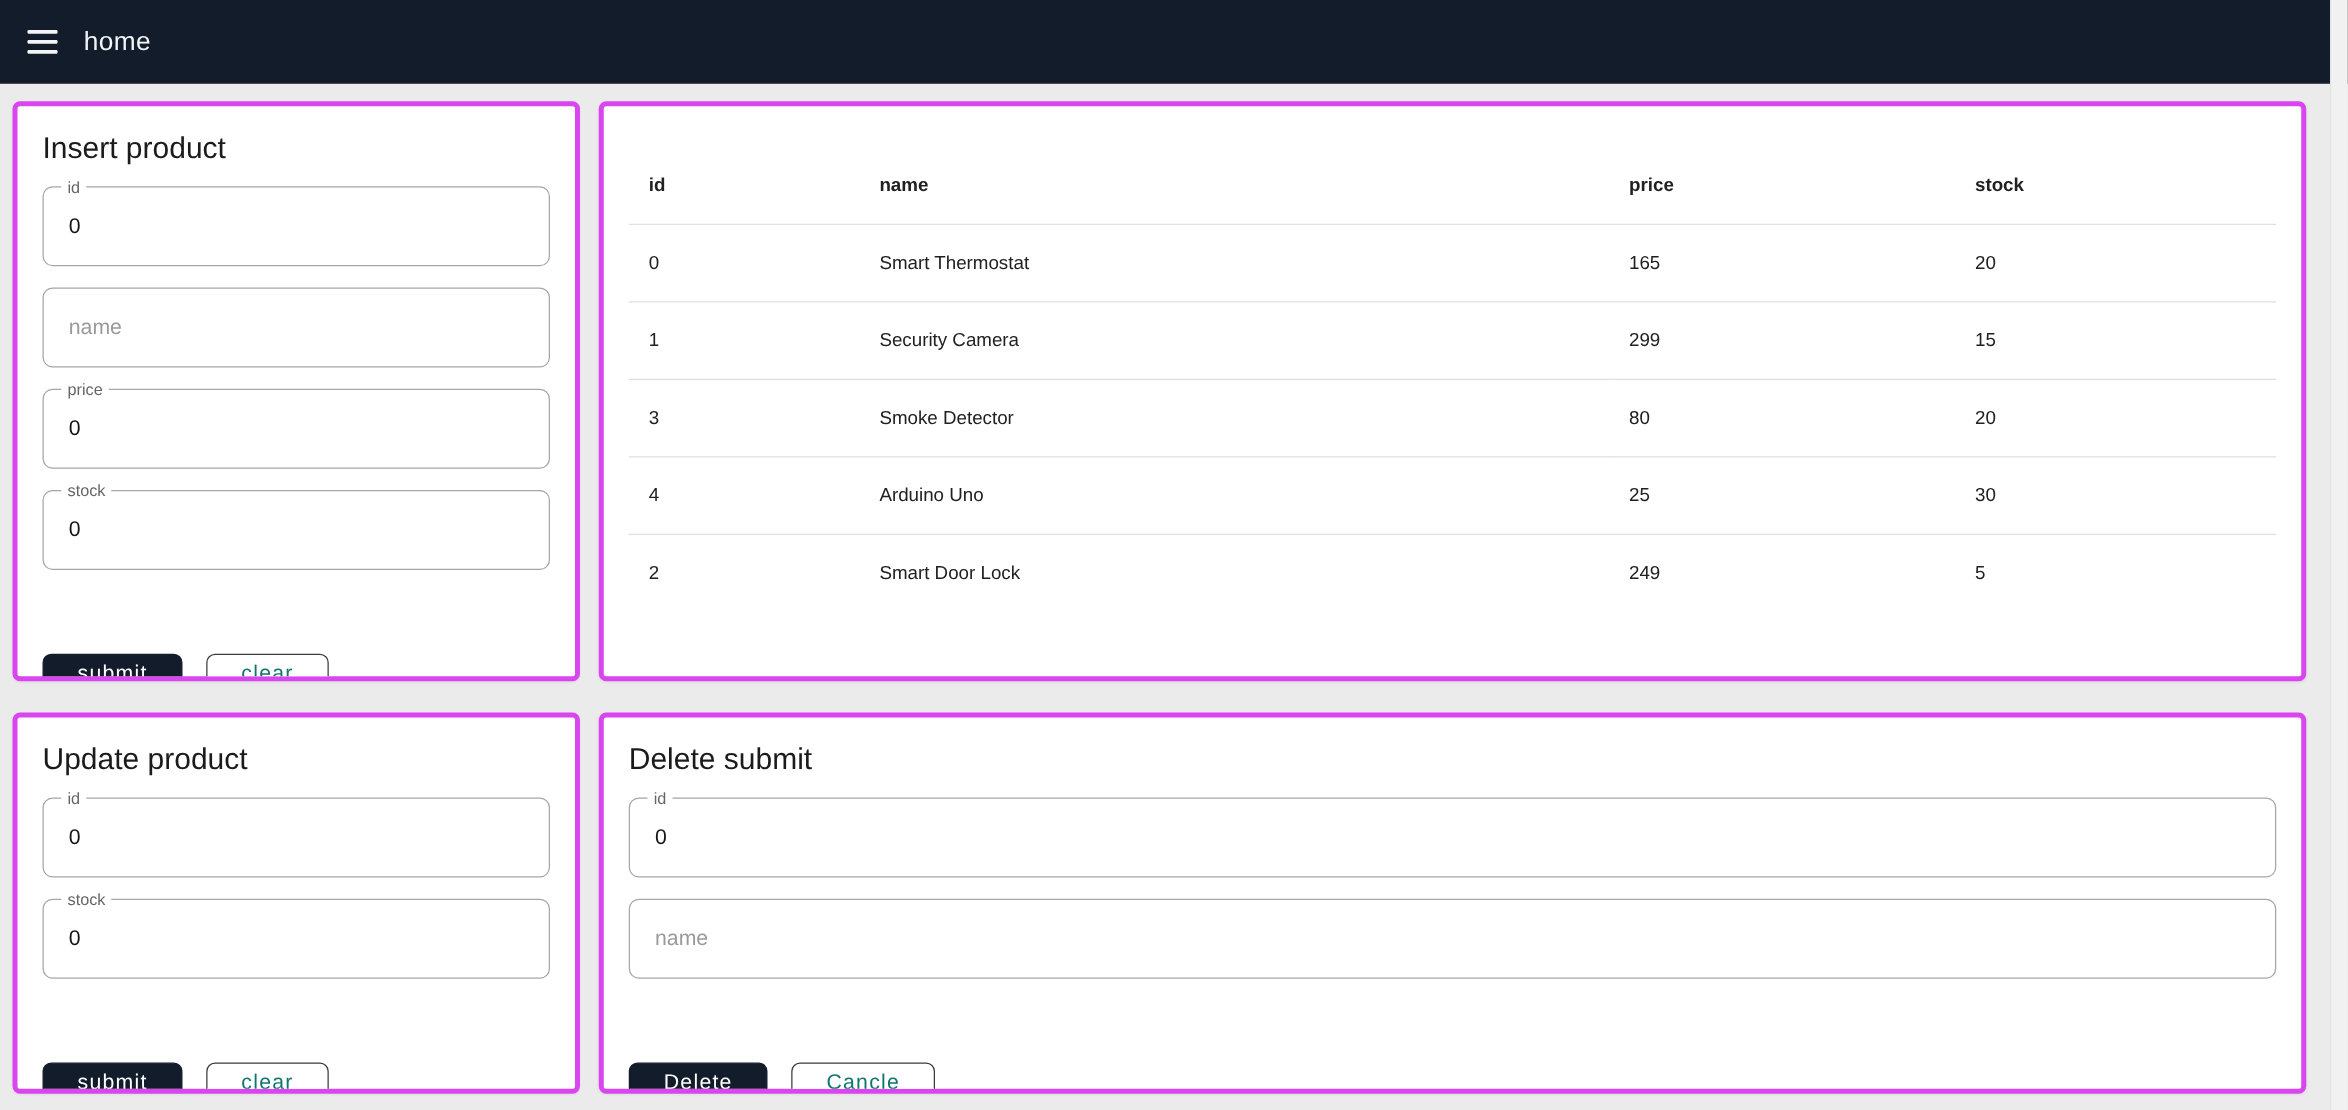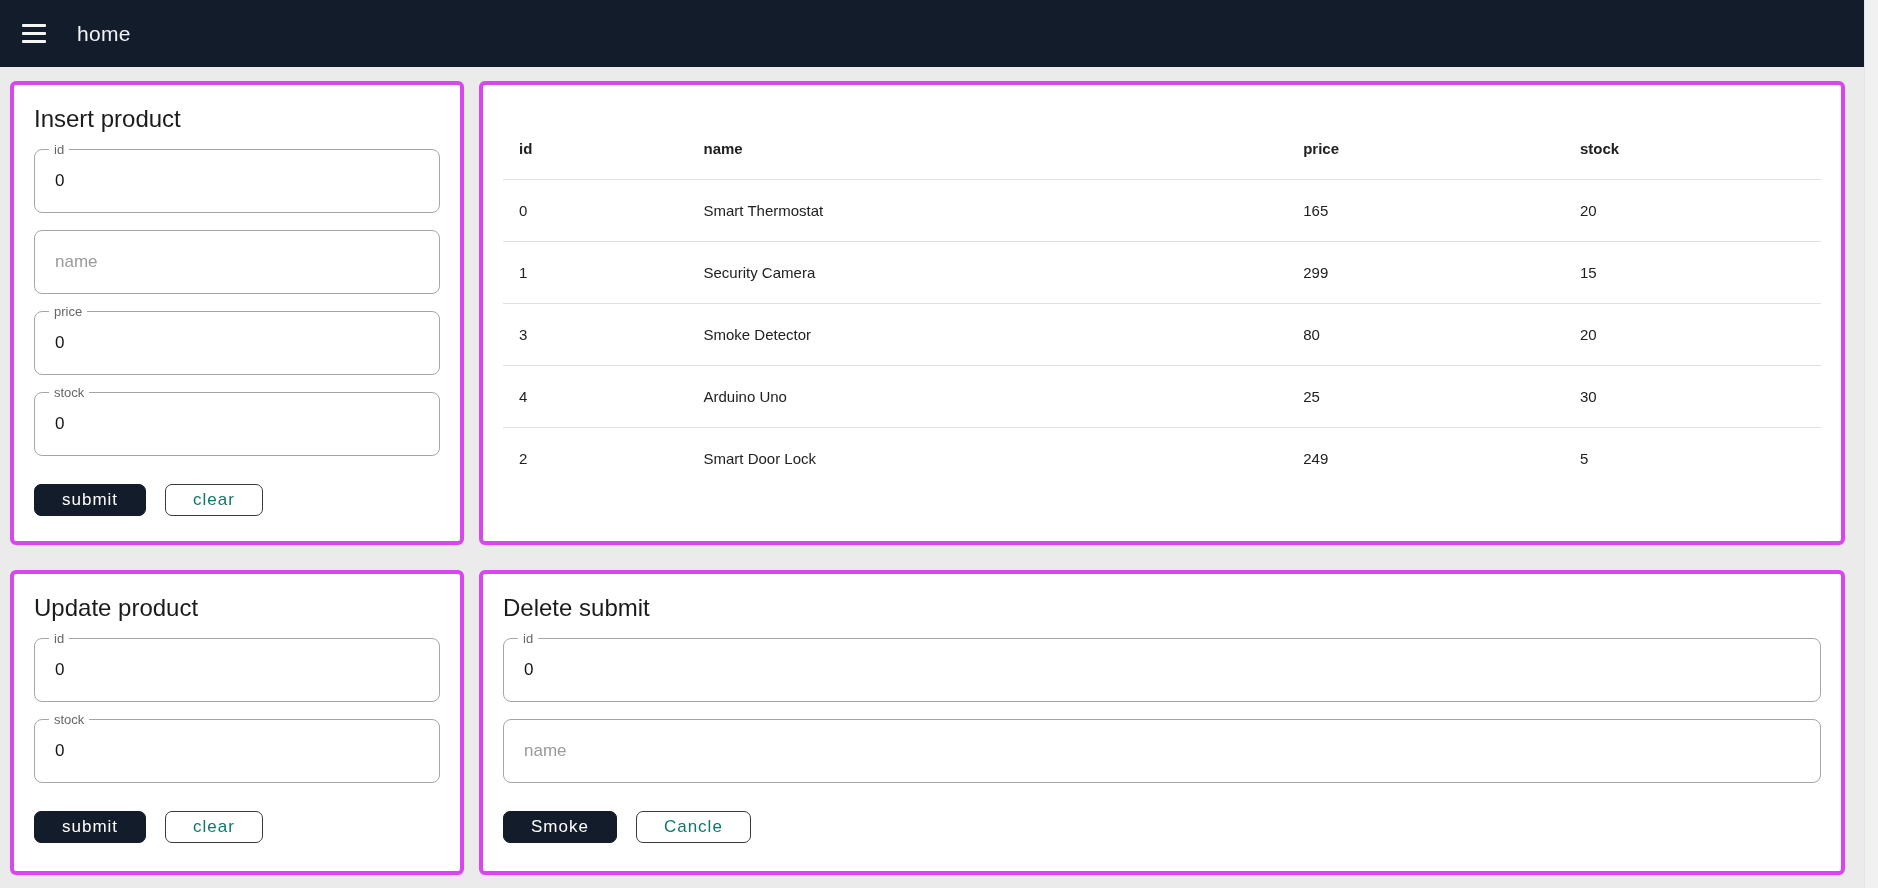--- a/index.html
+++ b/index.html
@@ -22,21 +22,21 @@
   }
   .hamburger {
     width: 24px; height: 19px;
     display: flex; flex-direction: column; justify-content: space-between;
     cursor: pointer;
   }
   .hamburger span { height: 3px; background: #f5f5f5; border-radius: 1px; }
   .app-title {
     color: #f2f4f7;
     font-size: 21px;
-    margin-left: 31px;
+    margin-left: 21px;
     letter-spacing: 0.3px;
   }
 
   
   main {
     padding: 14px 33px 0 10px;
     display: grid;
     grid-template-columns: 454px 1fr;
     grid-template-rows: 464px 305px;
     gap: 25px 15px;
@@ -86,20 +86,21 @@
   
   .btn-row { display: flex; gap: 19px; margin-top: 28px; }
   .btn {
     font-size: 17px;
     letter-spacing: 1px;
     border-radius: 7px;
     padding: 4px 27px;
     cursor: pointer;
     font-family: inherit;
     line-height: 22px;
+    margin-top: 39px;
   }
   .btn-primary { background: #131c2b; color: #ffffff; border: 1px solid #131c2b; }
   .btn-outline { background: #ffffff; color: #0f766e; border: 1px solid #3a3a3a; }
 
   
   .data-table {
     width: 100%;
     border-collapse: collapse;
     margin-top: 10px;
   }
@@ -246,20 +247,20 @@
     <div class="field">
       <span class="field-label">id</span>
       <input type="text" value="0" style="">
     </div>
 
     <div class="field">
       <input type="text" placeholder="name" style="">
     </div>
 
     <div class="btn-row">
-      <button class="btn btn-primary">Smoke</button>
+      <button class="btn btn-primary">Delete</button>
       <button class="btn btn-outline">Cancle</button>
     </div>
   </section>
 
 </main>
 
 <div class="scroll-strip"></div>
 
 </body></html>

